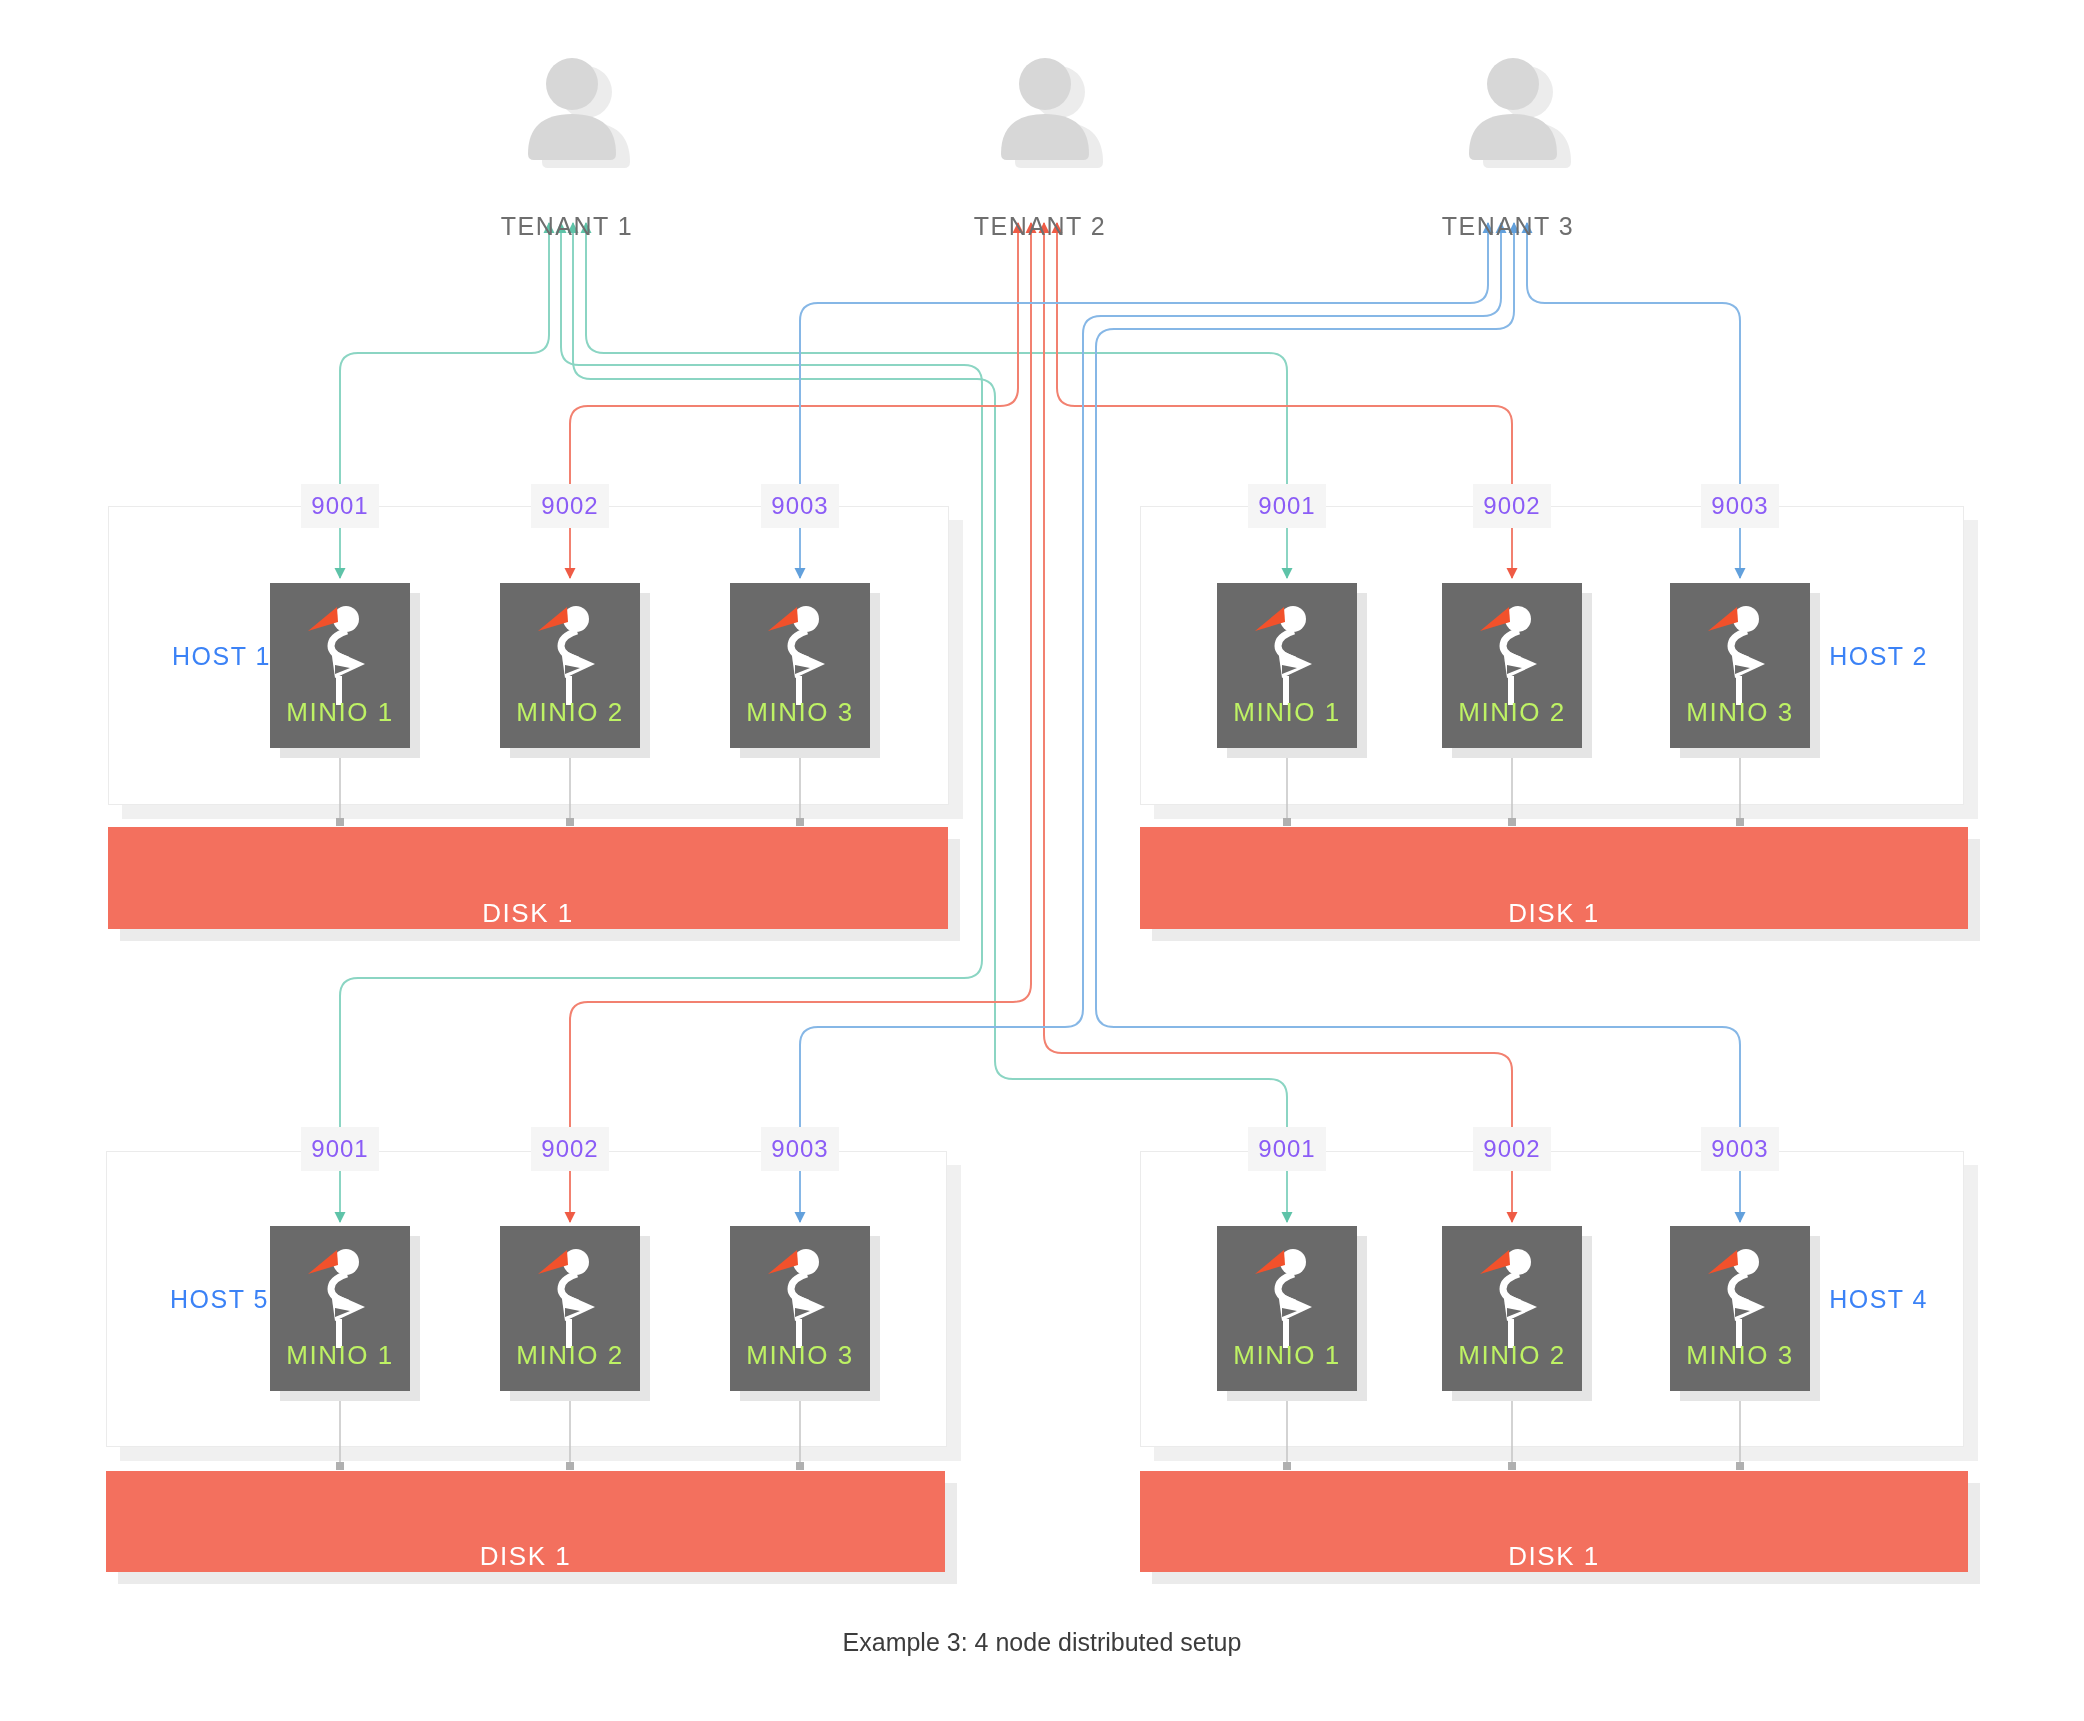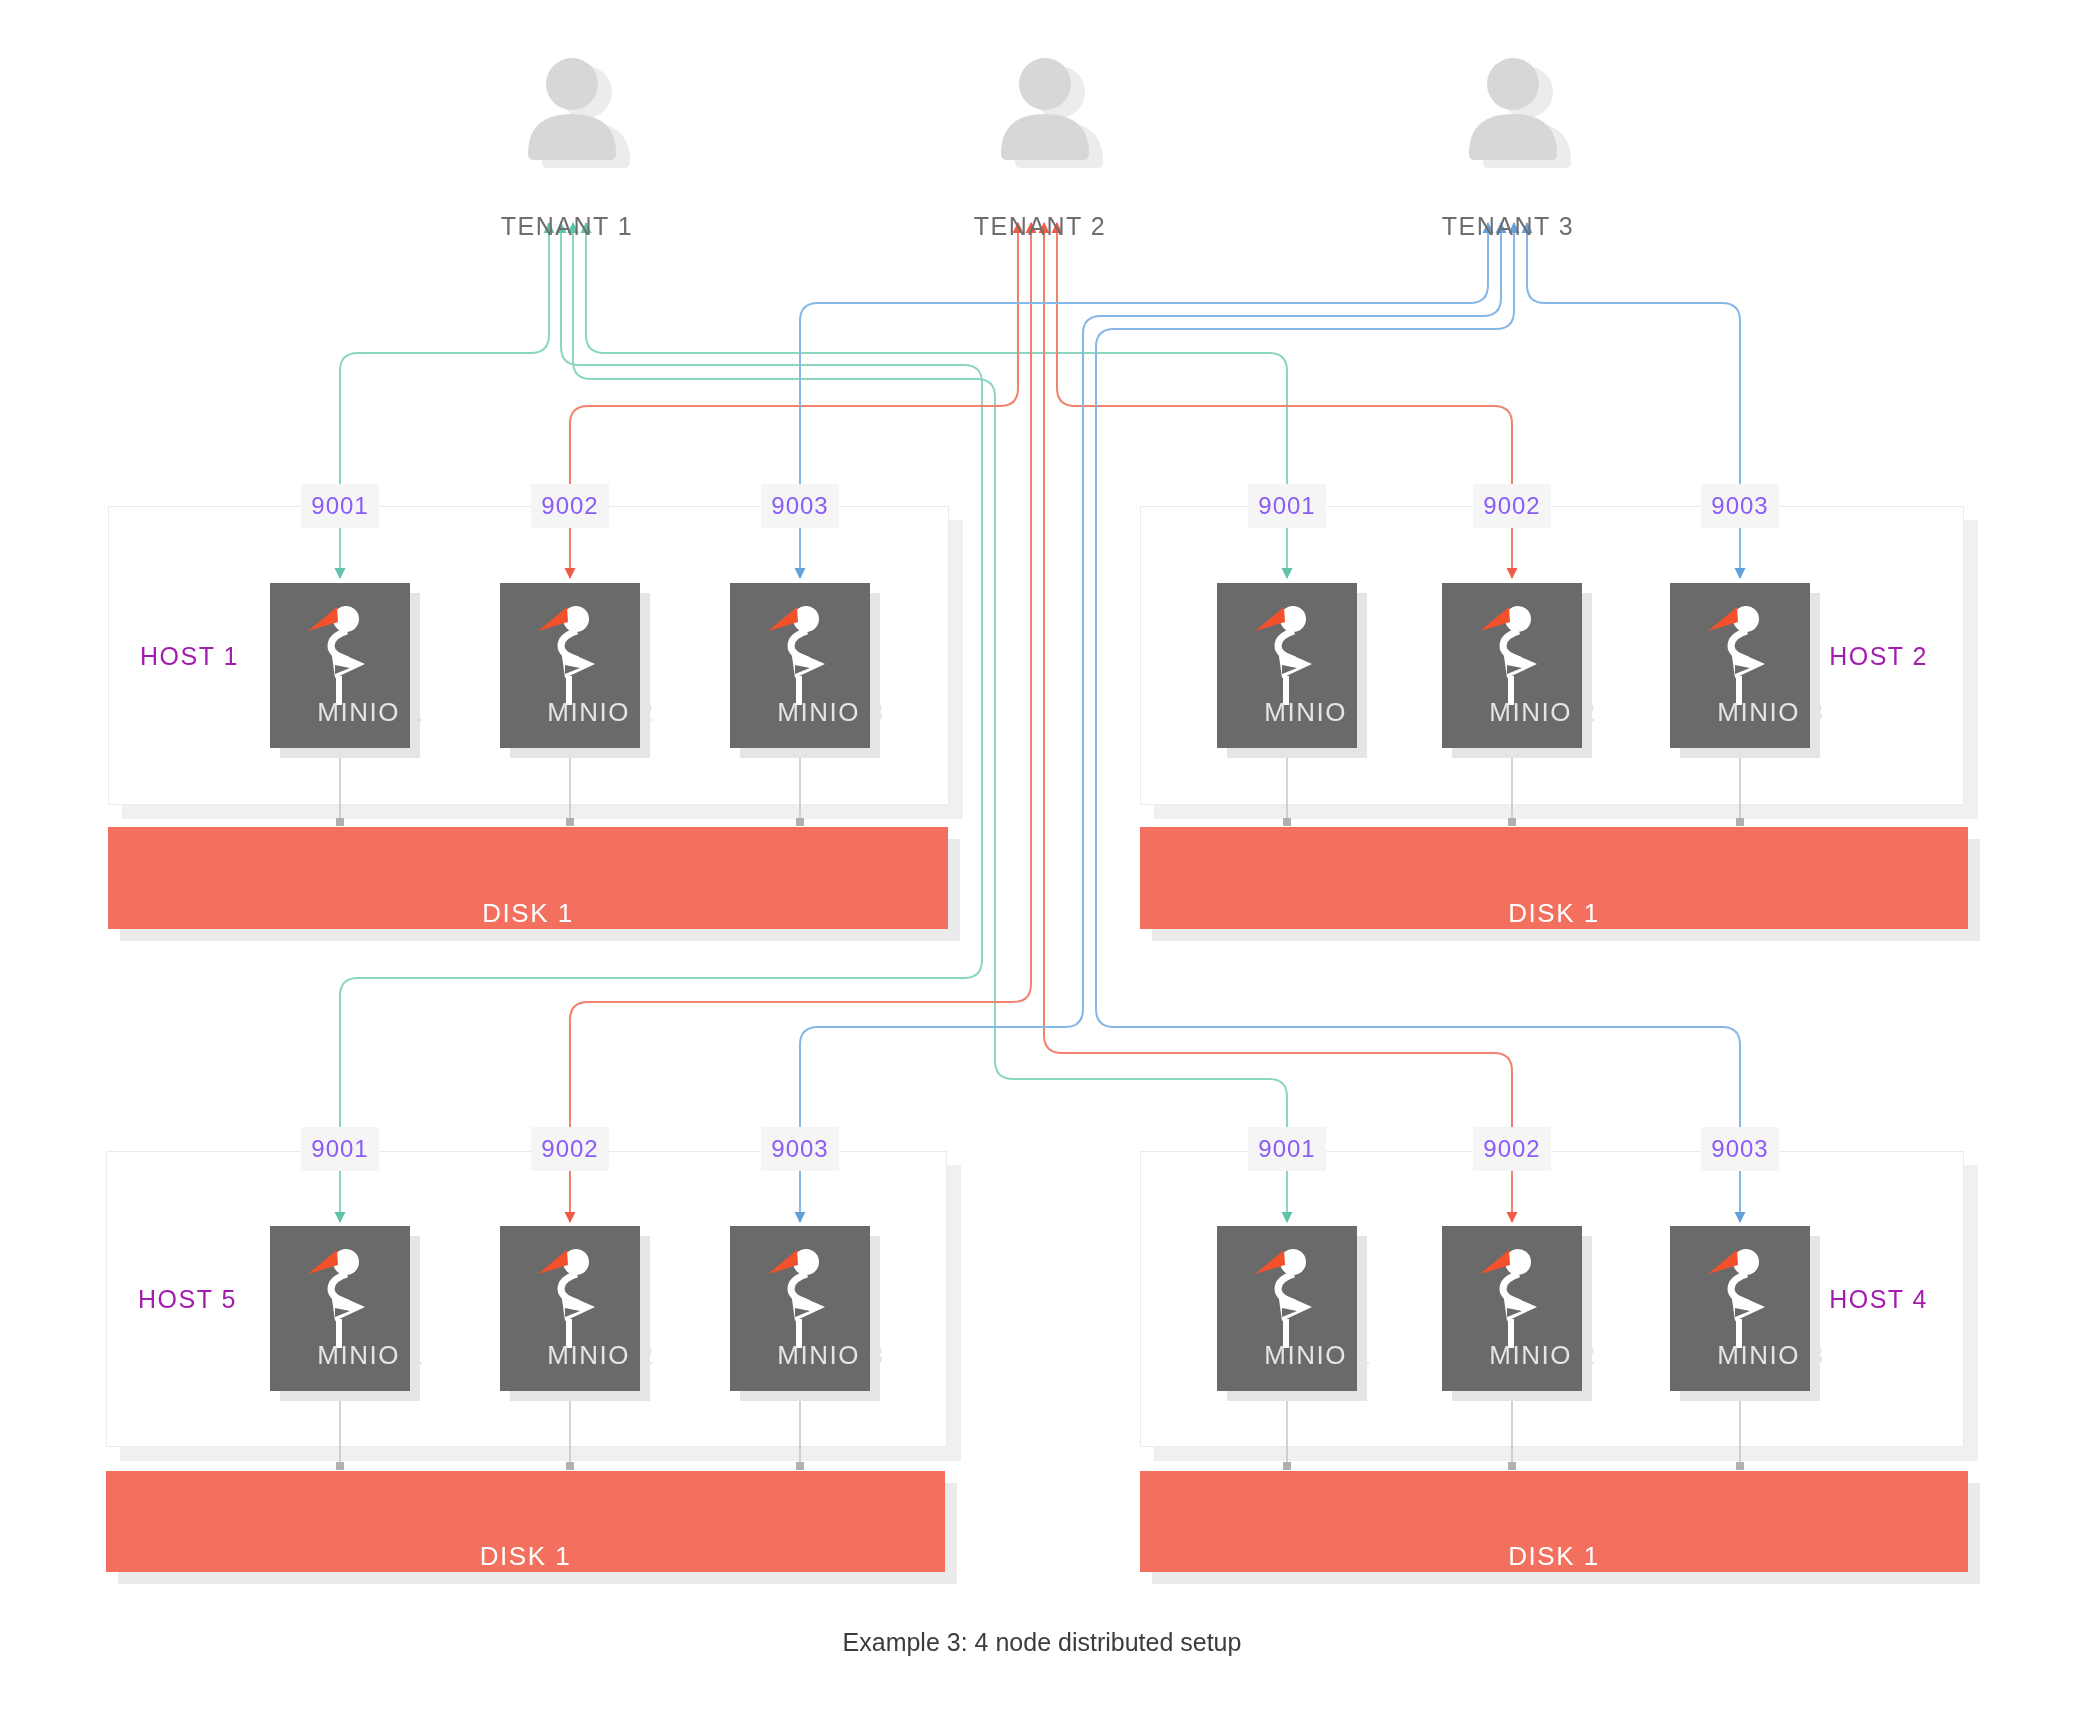--- a/index.html
+++ b/index.html
@@ -6,34 +6,34 @@
   .stage{
     position:relative;width:2084px;height:1721px;background:#ffffff;
     font-family:"Liberation Sans",sans-serif;overflow:hidden;
   }
   #wires{position:absolute;left:0;top:0;z-index:5;pointer-events:none;}
   .host{
     position:absolute;background:#ffffff;border:1px solid #ebebeb;
     box-shadow:14px 14px 0 #f0f0f0;z-index:1;box-sizing:border-box;
   }
   .host-label{
-    position:absolute;z-index:6;font-size:25px;color:#a21caf;letter-spacing:1.5px;white-space:nowrap;
+    position:absolute;z-index:6;font-size:25px;color:#3b82f6;letter-spacing:1.5px;white-space:nowrap;margin-left:32px;
   }
   .port{
     position:absolute;z-index:6;background:#f5f5f5;width:78px;height:44px;line-height:44px;
     text-align:center;font-size:24px;color:#8b5cf6;letter-spacing:1px;
   }
   .minio{
     position:absolute;z-index:6;width:140px;height:165px;text-align:center;
     box-shadow:10px 10px 0 #e5e5e5;
   }
   .minio svg{display:block;margin:14px auto 0 auto;}
   .minio-label{
     position:absolute;bottom:20px;left:0;width:100%;text-align:center;
-    color:#e5e5e5;font-size:26px;letter-spacing:1.5px;padding-left:31px;
+    color:#bef264;font-size:26px;letter-spacing:1.5px;
   }
   .disk{
     position:absolute;z-index:6;display:flex;align-items:flex-end;justify-content:center;
     color:#ffffff;font-size:26px;letter-spacing:1.5px;box-shadow:12px 12px 0 #ebebeb;
   }
   .tenant-icon{position:absolute;z-index:6;}
   .tenant-label{
     position:absolute;z-index:6;width:300px;text-align:center;font-size:25px;
     color:#6e6e6e;letter-spacing:1.5px;white-space:nowrap;margin-top:22px;
   }

